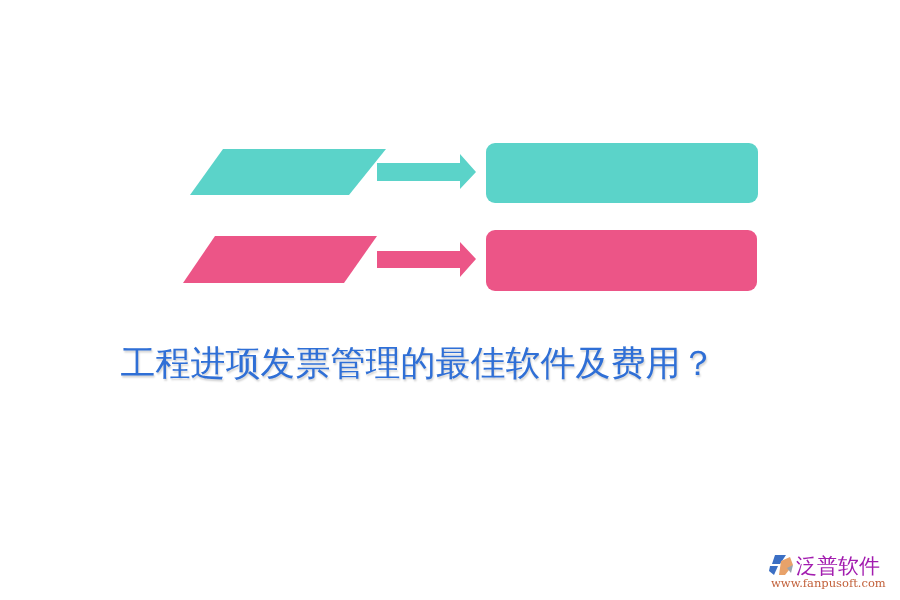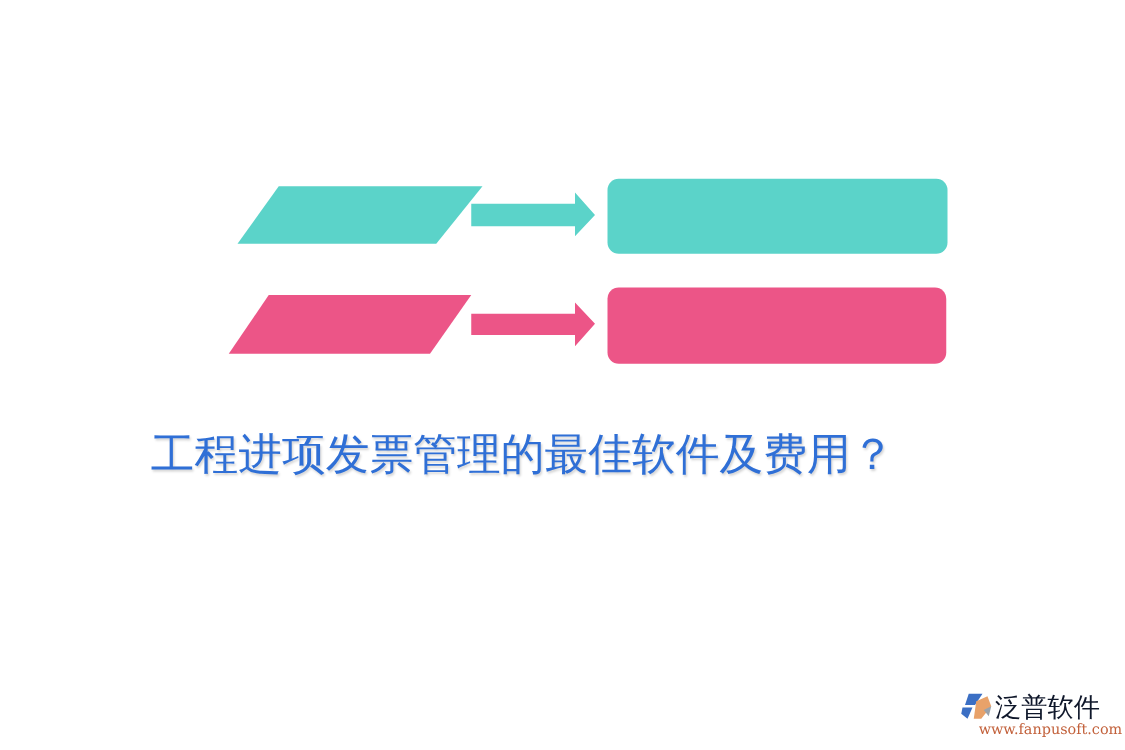--- a/index.html
+++ b/index.html
@@ -2,22 +2,22 @@
 <html><head>
 <meta charset="utf-8">
 <style>
   html, body { margin:0; padding:0; }
   body { width:900px; height:600px; background:#ffffff; position:relative; overflow:hidden;
          font-family:"DejaVu Serif", serif; }
   .abs { position:absolute; }
   .title { left:0; width:836px; top:340px; text-align:center; font-size:35px; color:#2f6fd6;
            letter-spacing:0px; text-shadow:1px 2px 2px rgba(0,0,0,0.18); font-family:"DejaVu Serif", serif; }
   .logo { left:768px; top:552px; width:130px; height:40px; }
-  .logo-cn { position:absolute; left:28px; top:0px; font-size:21px; color:#0f172a; font-family:"DejaVu Sans", sans-serif; white-space:nowrap; }
-  .logo-url { position:absolute; left:3px; top:24px; font-size:11.5px; color:#c2603a; font-family:"DejaVu Serif", serif; white-space:nowrap;margin-left:12px; }
+  .logo-cn { position:absolute; left:28px; top:0px; font-size:21px; color:#a21caf; font-family:"DejaVu Sans", sans-serif; white-space:nowrap; }
+  .logo-url { position:absolute; left:3px; top:24px; font-size:11.5px; color:#c2603a; font-family:"DejaVu Serif", serif; white-space:nowrap; }
 </style>
 </head>
 <body>
 
 <svg class="abs" style="left:0;top:0;" width="900" height="600">
   <g>
     <polygon points="223,149 386,149 349,195 190,195" fill="#5bd3c9"></polygon>
     <polygon points="377,163 460,163 460,154 476,172 460,189 460,181 377,181" fill="#5bd3c9"></polygon>
     <rect x="486" y="143" width="272" height="60" rx="9" fill="#5bd3c9"></rect>
   </g>

